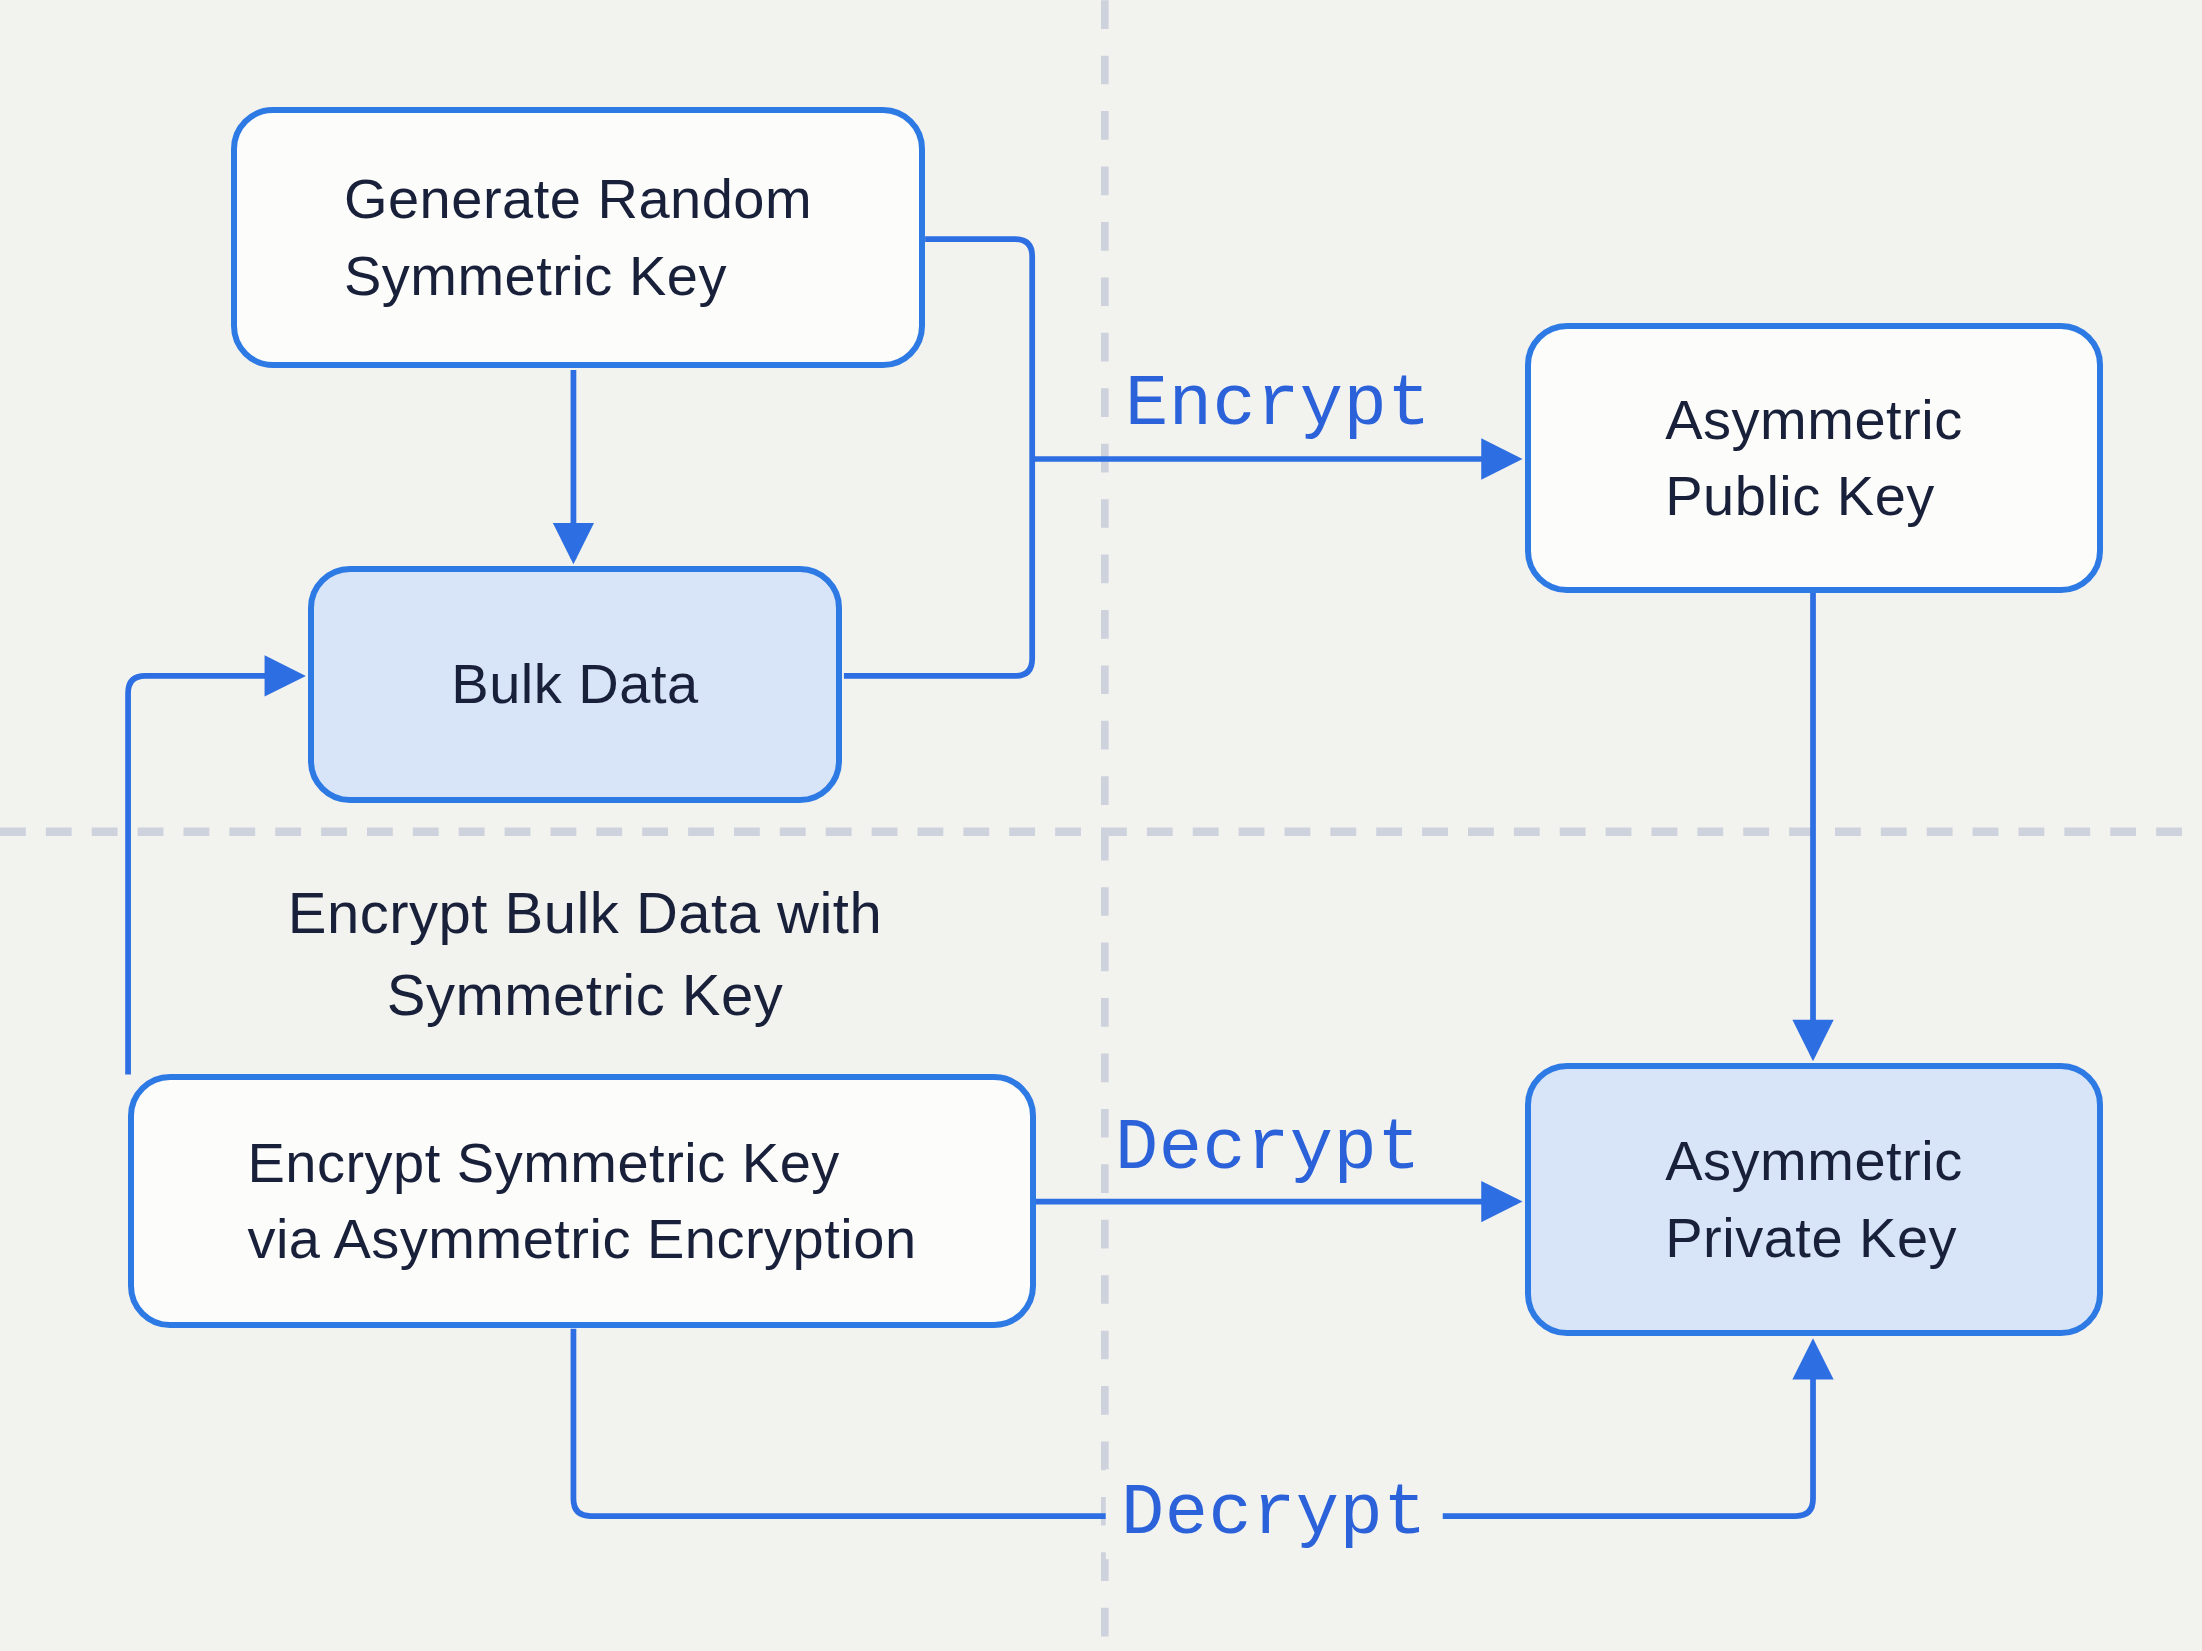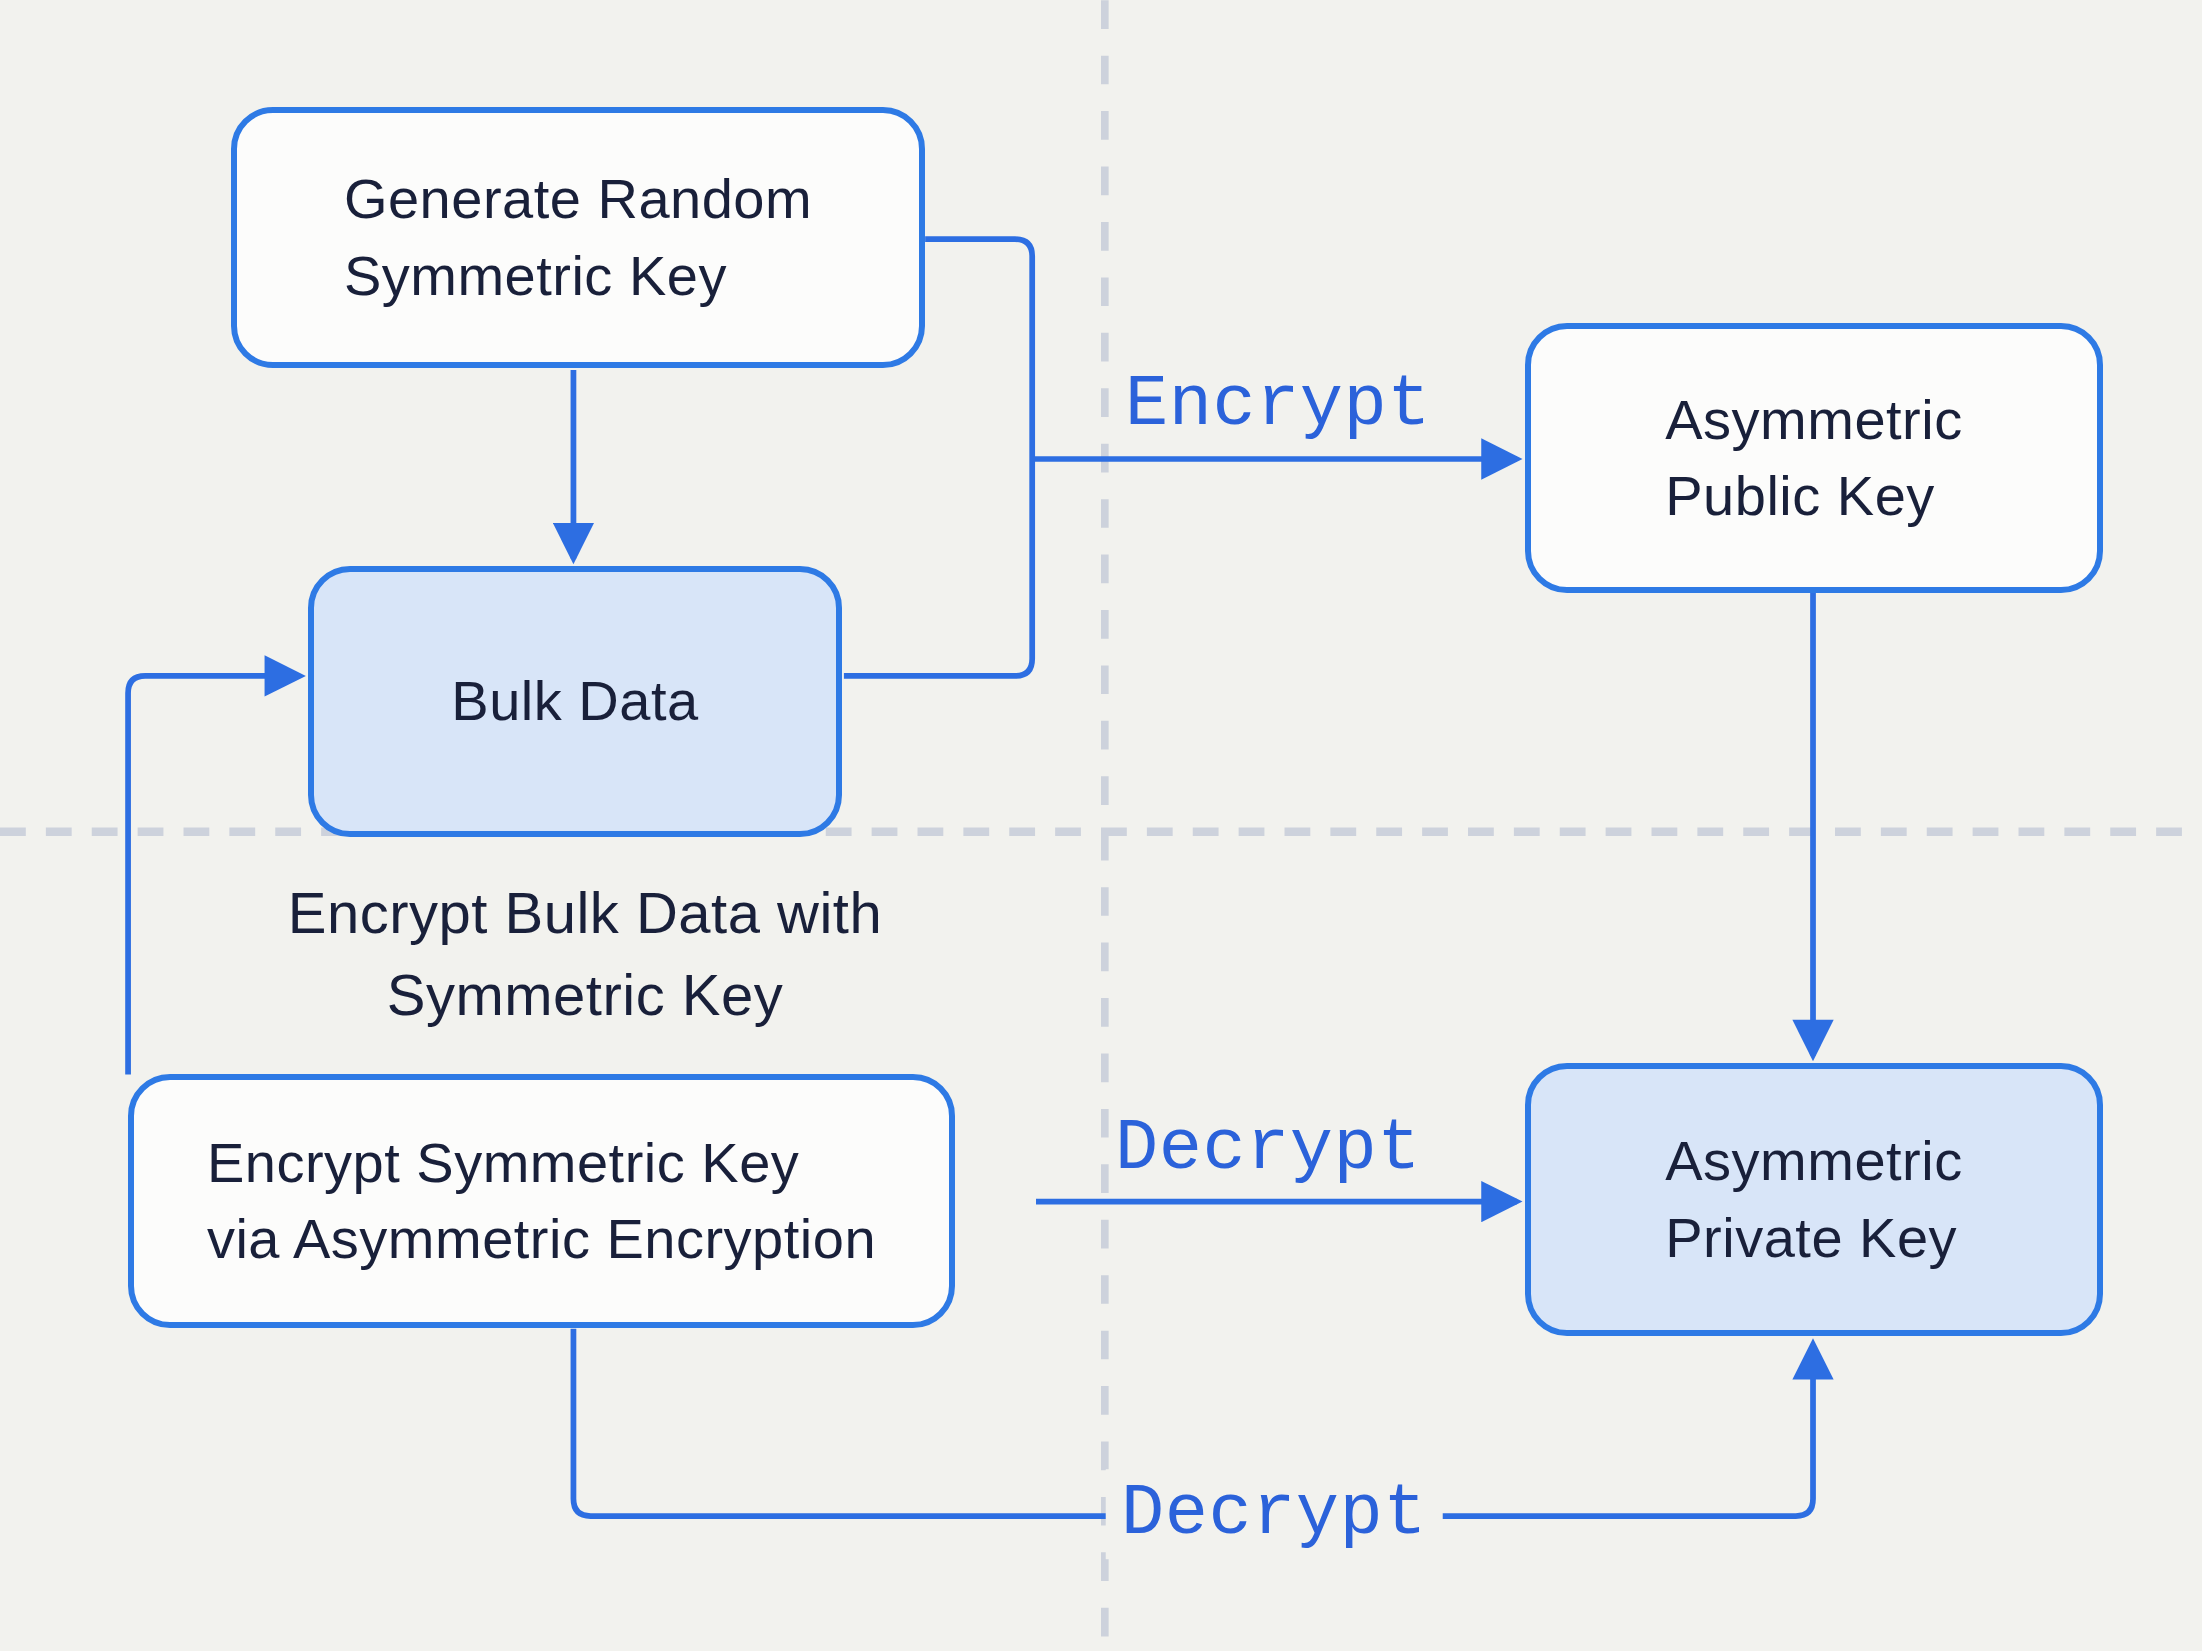--- a/index.html
+++ b/index.html
@@ -81,26 +81,26 @@
     <path d="M1084,1257 L1587,1257" fill="none" stroke="#2d6ee2" stroke-width="6" marker-end="url(#arrow)"></path>
 
     <path d="M600,1390 L600,1568 Q600,1586 618,1586 L1879,1586 Q1897,1586 1897,1568 L1897,1406" fill="none" stroke="#2d6ee2" stroke-width="6" marker-end="url(#arrow)"></path>
 
     <path d="M134,1124 L134,725 Q134,707 152,707 L314,707" fill="none" stroke="#2d6ee2" stroke-width="6" marker-end="url(#arrow)"></path>
   </svg>
 
   <div class="node" style="left:231px;top:107px;width:694px;height:261px;">Generate Random
 Symmetric Key</div>
 
-  <div class="node tint" style="left:308px;top:566px;width:534px;height:271px;">Bulk Data</div>
+  <div class="node tint" style="left:308px;top:566px;width:534px;height:237px;">Bulk Data</div>
 
   <div class="node" style="left:1525px;top:323px;width:578px;height:270px;">Asymmetric
 Public Key</div>
 
-  <div class="node" style="left:128px;top:1074px;width:827px;height:254px;">Encrypt Symmetric Key
+  <div class="node" style="left:128px;top:1074px;width:908px;height:254px;">Encrypt Symmetric Key
 via Asymmetric Encryption</div>
 
   <div class="node tint" style="left:1525px;top:1063px;width:578px;height:273px;">Asymmetric
 Private Key</div>
 
   <div class="caption" style="left:585px;top:872px;">Encrypt Bulk Data with
 Symmetric Key</div>
 
   <div class="edge-label" style="left:1278px;top:405px;">Encrypt</div>
 

